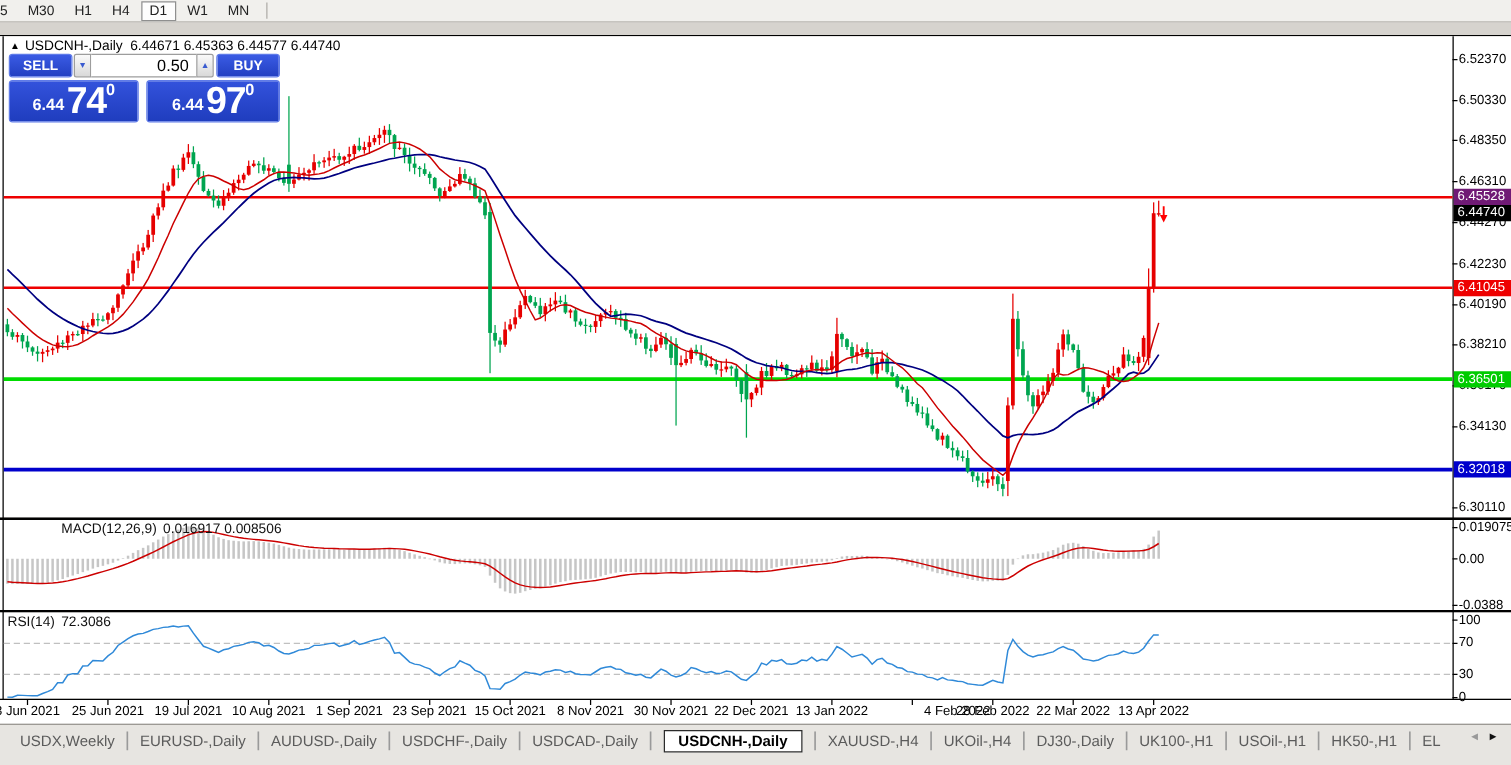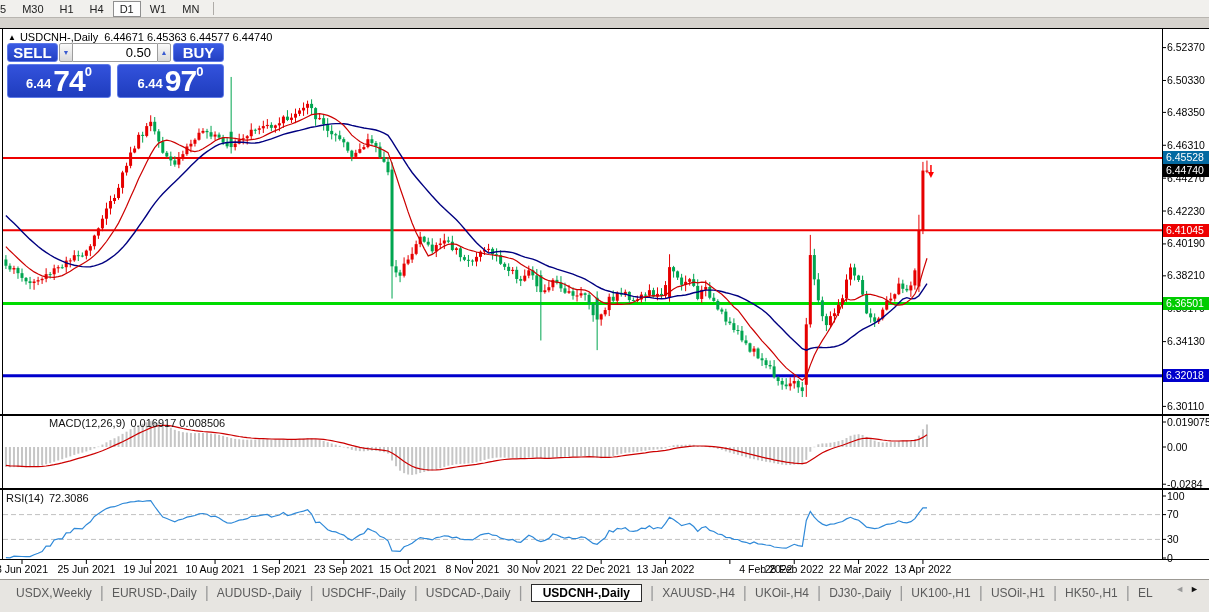--- a/index.html
+++ b/index.html
@@ -27,21 +27,21 @@
 
   svg.overlay { position:absolute; left:0; top:0; z-index:5; pointer-events:none; }
 
   
   .chart-title { left:8px; top:31px; z-index:8; font-size:11px; color:#000; white-space:nowrap; }
   .chart-title .tri { font-size:8px; vertical-align:1px; margin-right:4px; }
   .chart-title .vals { margin-left:6px; }
 
   
   .trade { left:7px; top:43px; width:217px; height:55px; z-index:9; }
-  .t-btn { position:absolute; height:19px; color:#fff; font-weight:bold; font-size:15px; text-align:center; line-height:18px; background:linear-gradient(#3A5BE4,#2340C2); border:1px solid #5F7BE8; border-radius:3px; cursor:pointer; }
+  .t-btn { position:absolute; height:19px; color:#fff; font-weight:bold; font-size:11px; text-align:center; line-height:18px; background:linear-gradient(#3A5BE4,#2340C2); border:1px solid #5F7BE8; border-radius:3px; cursor:pointer; }
   .t-sell { left:0; top:0; width:51px; }
   .t-buy { left:166px; top:0; width:51px; }
   .spin { position:absolute; top:0; width:14px; height:19px; background:linear-gradient(#FAFAFA,#D9D9D9); border:1px solid #9D9D9D; color:#3A5BD0; font-size:7px; text-align:center; line-height:18px; cursor:pointer; }
   .sp-dn { left:52px; border-radius:2px 0 0 2px; }
   .sp-up { left:150px; border-radius:0 2px 2px 0; }
   .vol { position:absolute; left:66px; top:0; width:84px; height:19px; border:1px solid #9D9D9D; border-left:none; border-right:none; font-size:13px; text-align:right; padding-right:6px; color:#000; font-family:"Liberation Sans",sans-serif; }
   .quote { position:absolute; top:21px; height:34px; background:linear-gradient(#3352DC,#1F3DBE); border:1px solid #5F7BE8; border-radius:3px; color:#fff; display:flex; align-items:flex-end; justify-content:center; padding-bottom:3px; cursor:pointer; }
   .q-sell { left:0; width:104px; }
   .q-buy { left:110px; width:107px; }
   .q-small { font-size:13px; font-weight:bold; margin-right:2px; line-height:20px; }
@@ -869,26 +869,26 @@
     <div class="ylab" style="top: 138.778px;">6.46310</div>
     <div class="ylab" style="top: 171.659px;">6.44270</div>
     <div class="ylab" style="top: 204.54px;">6.42230</div>
     <div class="ylab" style="top: 237.421px;">6.40190</div>
     <div class="ylab" style="top: 269.335px;">6.38210</div>
     <div class="ylab" style="top: 302.216px;">6.36170</div>
     <div class="ylab" style="top: 335.097px;">6.34130</div>
     <div class="ylab" style="top: 399.892px;">6.30110</div>
     <div class="ylab" style="top: 415.512px;">0.019075</div>
     <div class="ylab" style="top: 440.5px;">0.00</div>
-    <div class="ylab" style="top: 477.704px;">-0.0284</div>
+    <div class="ylab" style="top: 477.704px;">-0.0388</div>
     <div class="ylab" style="top: 489.5px;">100</div>
     <div class="ylab" style="top: 508.1px;">70</div>
     <div class="ylab" style="top: 532.9px;">30</div>
     <div class="ylab" style="top: 551.5px;">0</div>
-    <div class="badge" style="top: 151.382px; background: #0369a1;">6.45528</div>
+    <div class="badge" style="top: 151.382px; background: #701a75;">6.45528</div>
     <div class="badge" style="top: 223.64px; background: rgb(238, 0, 0);">6.41045</div>
     <div class="badge" style="top: 296.881px; background: rgb(0, 204, 0);">6.36501</div>
     <div class="badge" style="top: 369.138px; background: rgb(0, 0, 204);">6.32018</div>
     <div class="badge" style="top: 164.083px; background: rgb(0, 0, 0);">6.44740</div>
   </div>
 <div id="xlabels">
     <div class="xlab" style="left: 22px;">3 Jun 2021</div>
     <div class="xlab" style="left: 86.352px;">25 Jun 2021</div>
     <div class="xlab" style="left: 150.704px;">19 Jul 2021</div>
     <div class="xlab" style="left: 215.056px; text-align: right;">10 Aug 2021</div>

